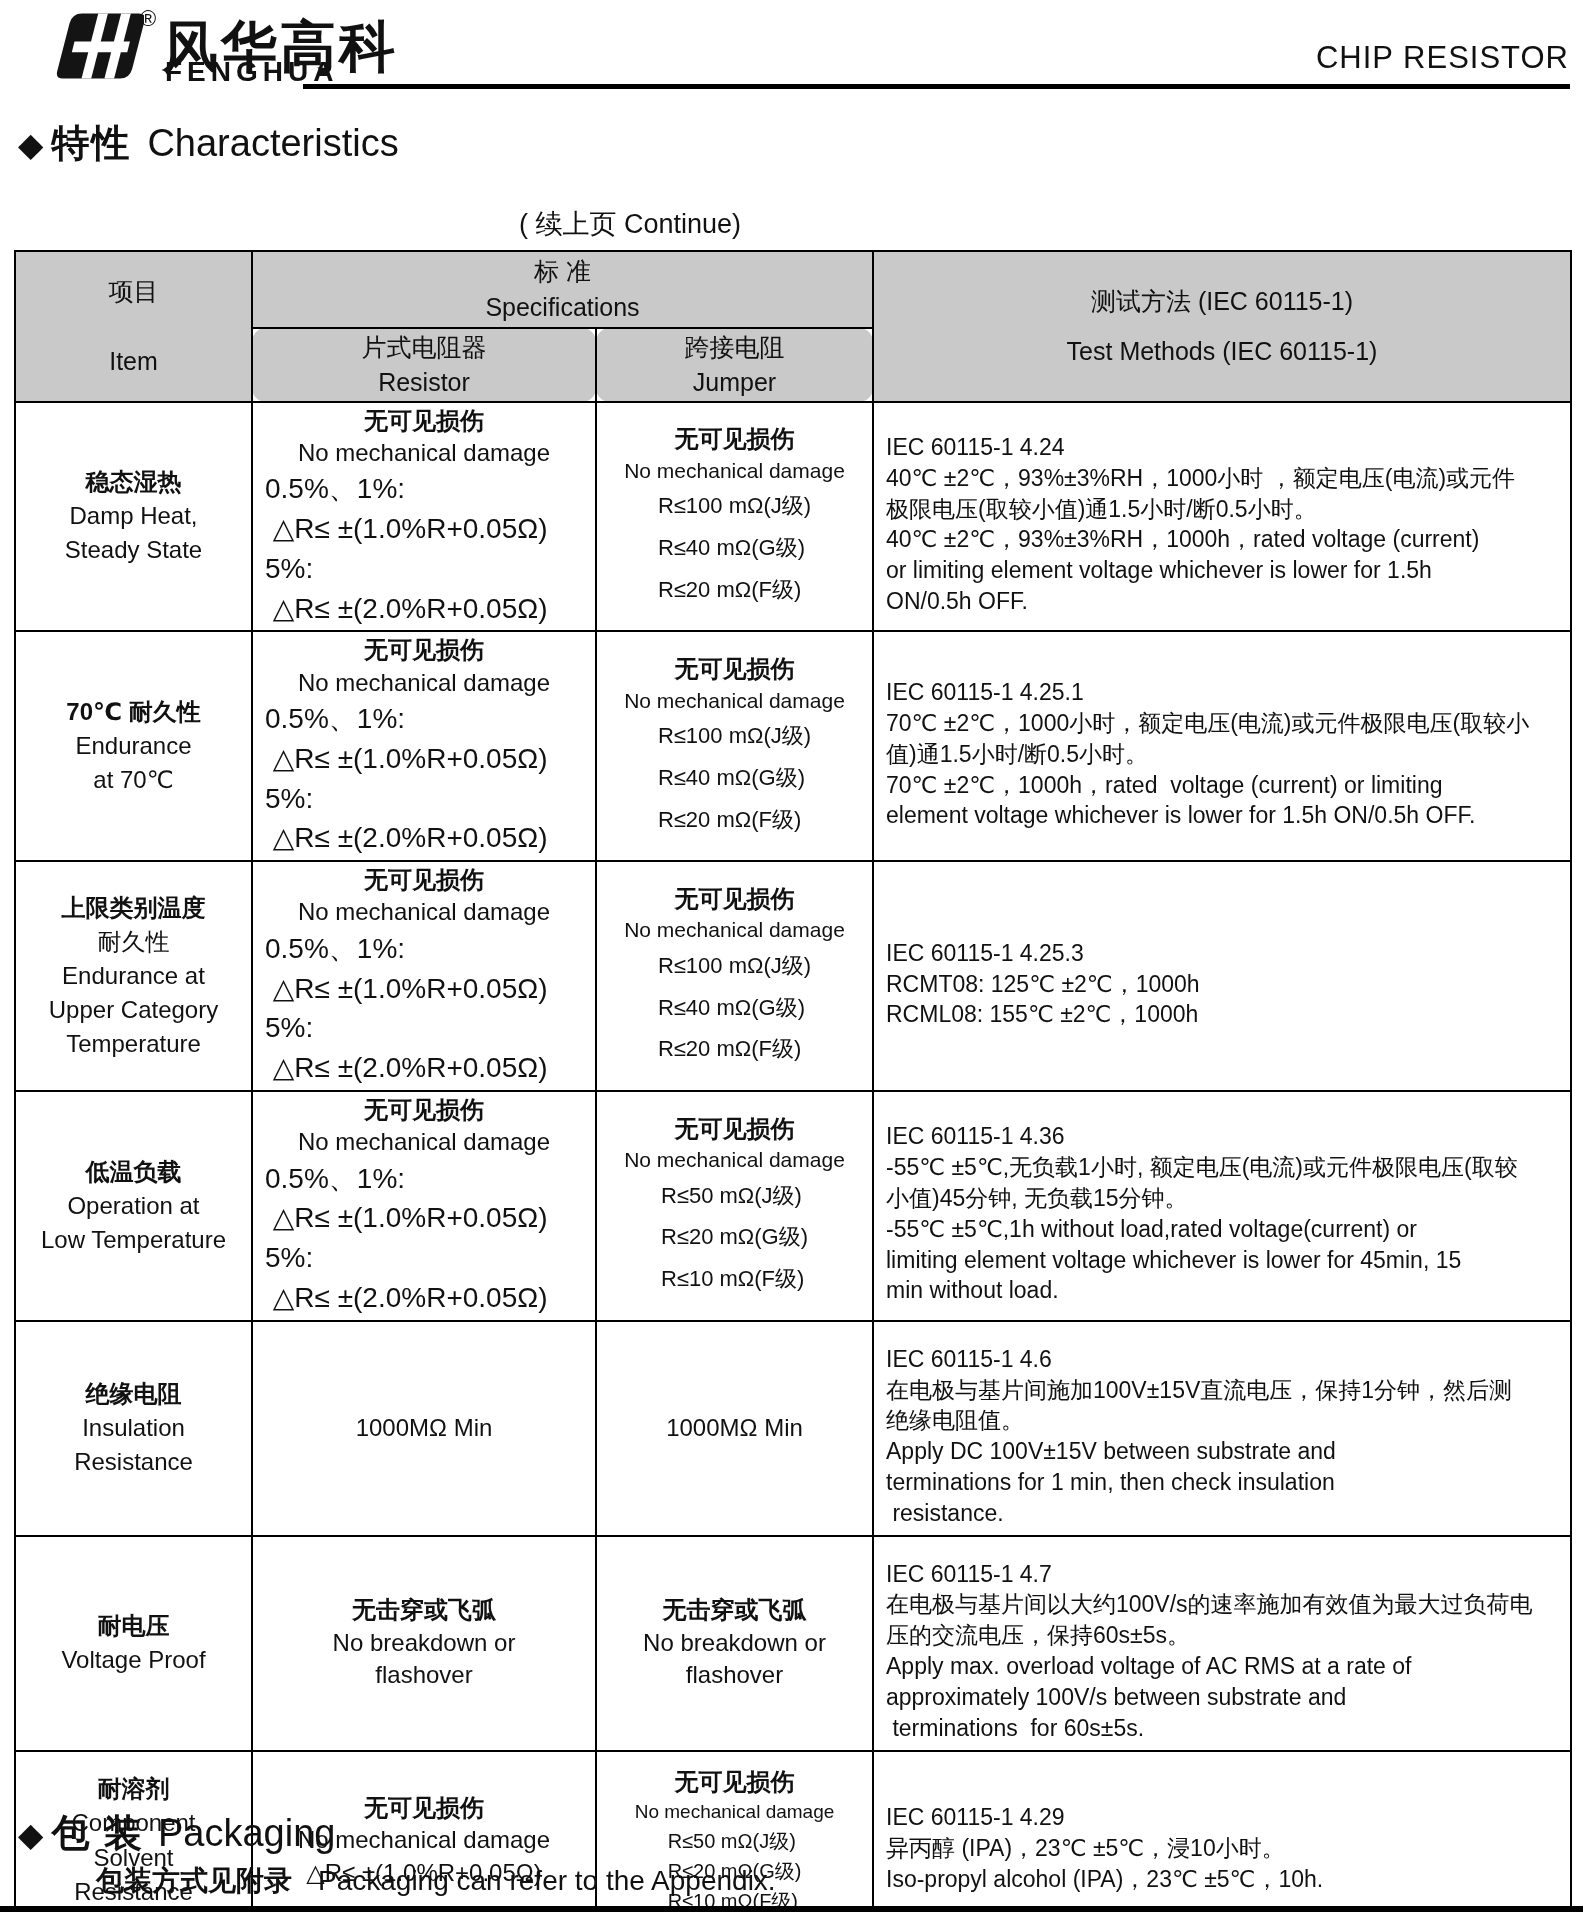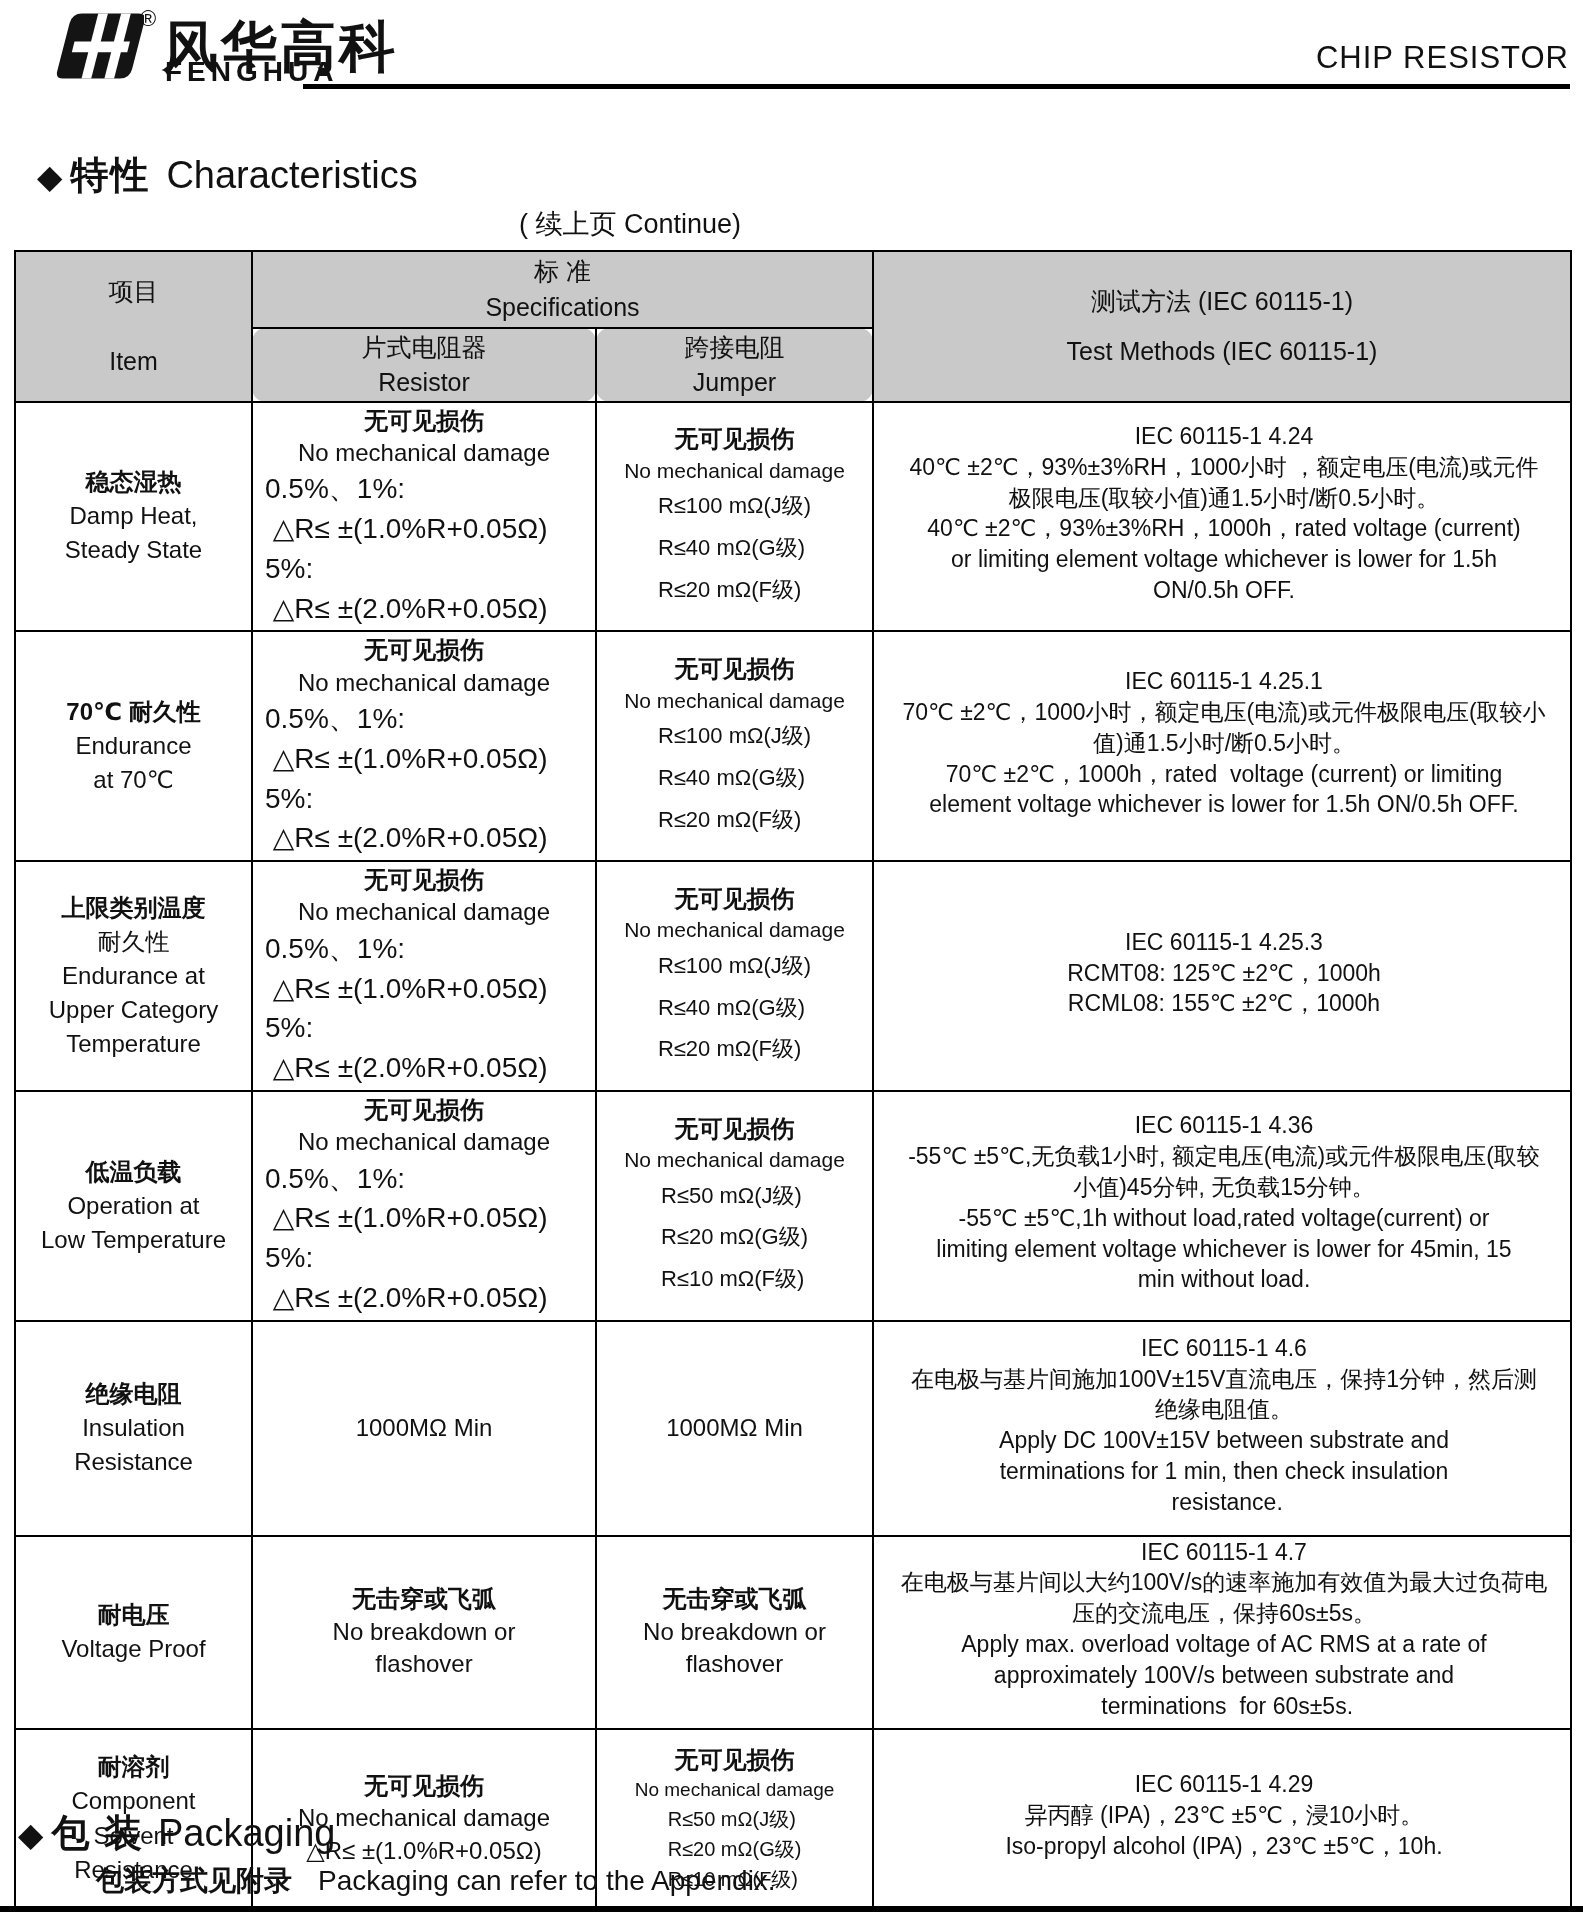--- a/index.html
+++ b/index.html
@@ -12,21 +12,21 @@
 
   
   .logo-mark { left:56px; top:8px; }
   .reg-mark { left:140px; top:6px; font-size:22px; }
   .brand-cn { left:162px; top:10px; font-size:56px; font-weight:bold; letter-spacing:3px; }
   .brand-en { left:165px; top:56px; font-size:28px; font-weight:bold; letter-spacing:5px; }
   .doc-title { right:14px; top:40px; font-size:31px; letter-spacing:1px; }
   .header-rule { left:303px; top:84px; width:1267px; height:5px; background:#000; }
 
   
-  .section-heading { left:18px; top:150px; font-size:38px; white-space:nowrap;margin-left:19px; }
+  .section-heading { left:18px; top:118px; font-size:38px; white-space:nowrap; }
   .section-heading .bullet { font-size:33px; margin-right:8px; }
   .section-heading .cn { font-weight:bold; letter-spacing:2px; }
   .section-heading .en { margin-left:16px; }
   .continue-note { left:450px; top:206px; width:360px; text-align:center; font-size:27px; }
 
   
   table.char-table {
     position:absolute; left:14px; top:250px; width:1556px;
     border-collapse:collapse; table-layout:fixed;
     border:2px solid #6d28d9; font-size:24px;
@@ -49,21 +49,21 @@
   .spec-body { text-align:left; padding-left:8px; line-height:1.42; font-size:28px; }
 
   .jumper-cell { text-align:center; vertical-align:middle; padding:2px 2px; }
   .jumper-head { line-height:1.4; font-size:21px; }
   .jumper-head::first-line { font-weight:bold; font-size:24px; }
   .jumper-bodywrap { text-align:center; }
   .jumper-body { display:inline-block; text-align:left; line-height:1.9; font-size:22px; }
   .tight .jumper-head { font-size:19px; }
   .tight .jumper-body { line-height:1.5; font-size:20px; }
 
-  .test-cell { text-align:center; vertical-align:middle; padding:0 8px 6px 12px; }
+  .test-cell { text-align:left; vertical-align:middle; padding:22px 8px 6px 12px; }
   .test-lines { line-height:1.34; font-size:23px; }
 
   
   .packaging-heading { left:18px; top:1808px; font-size:38px; white-space:nowrap; }
   .packaging-heading .bullet { font-size:33px; margin-right:8px; }
   .packaging-heading .cn { font-weight:bold; letter-spacing:2px; }
   .packaging-heading .en { margin-left:14px; }
   .packaging-note { left:60px; top:1862px; font-size:28px; white-space:nowrap;margin-left:36px; }
   .packaging-note .cn { font-weight:bold; }
   .packaging-note .en { margin-left:26px; }

